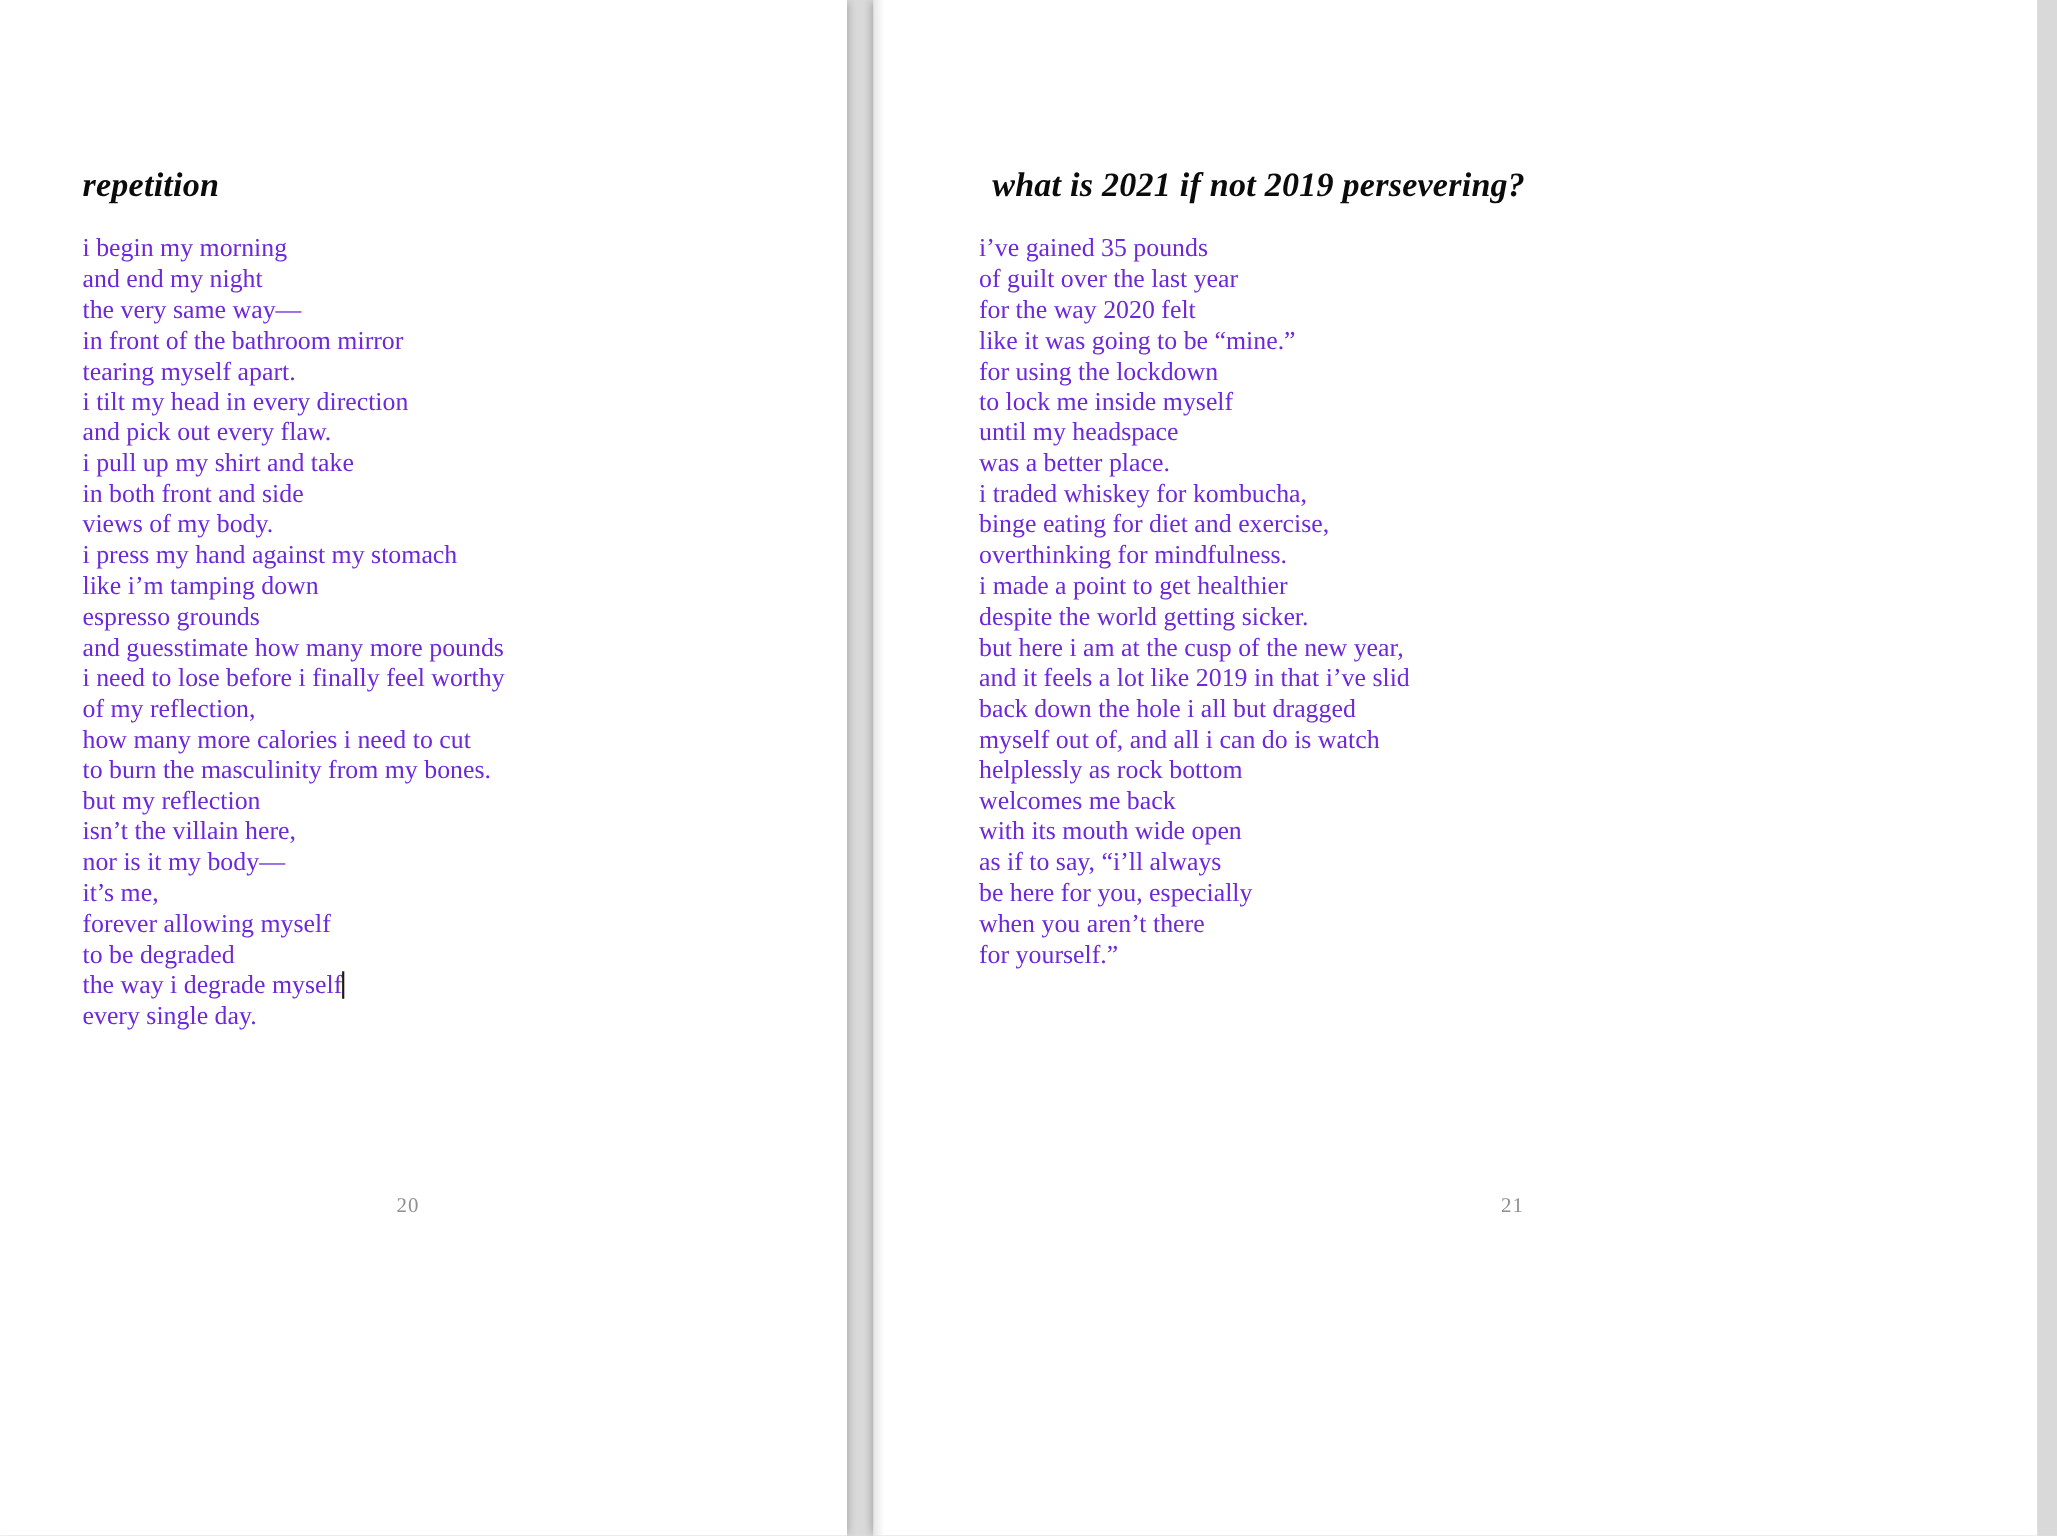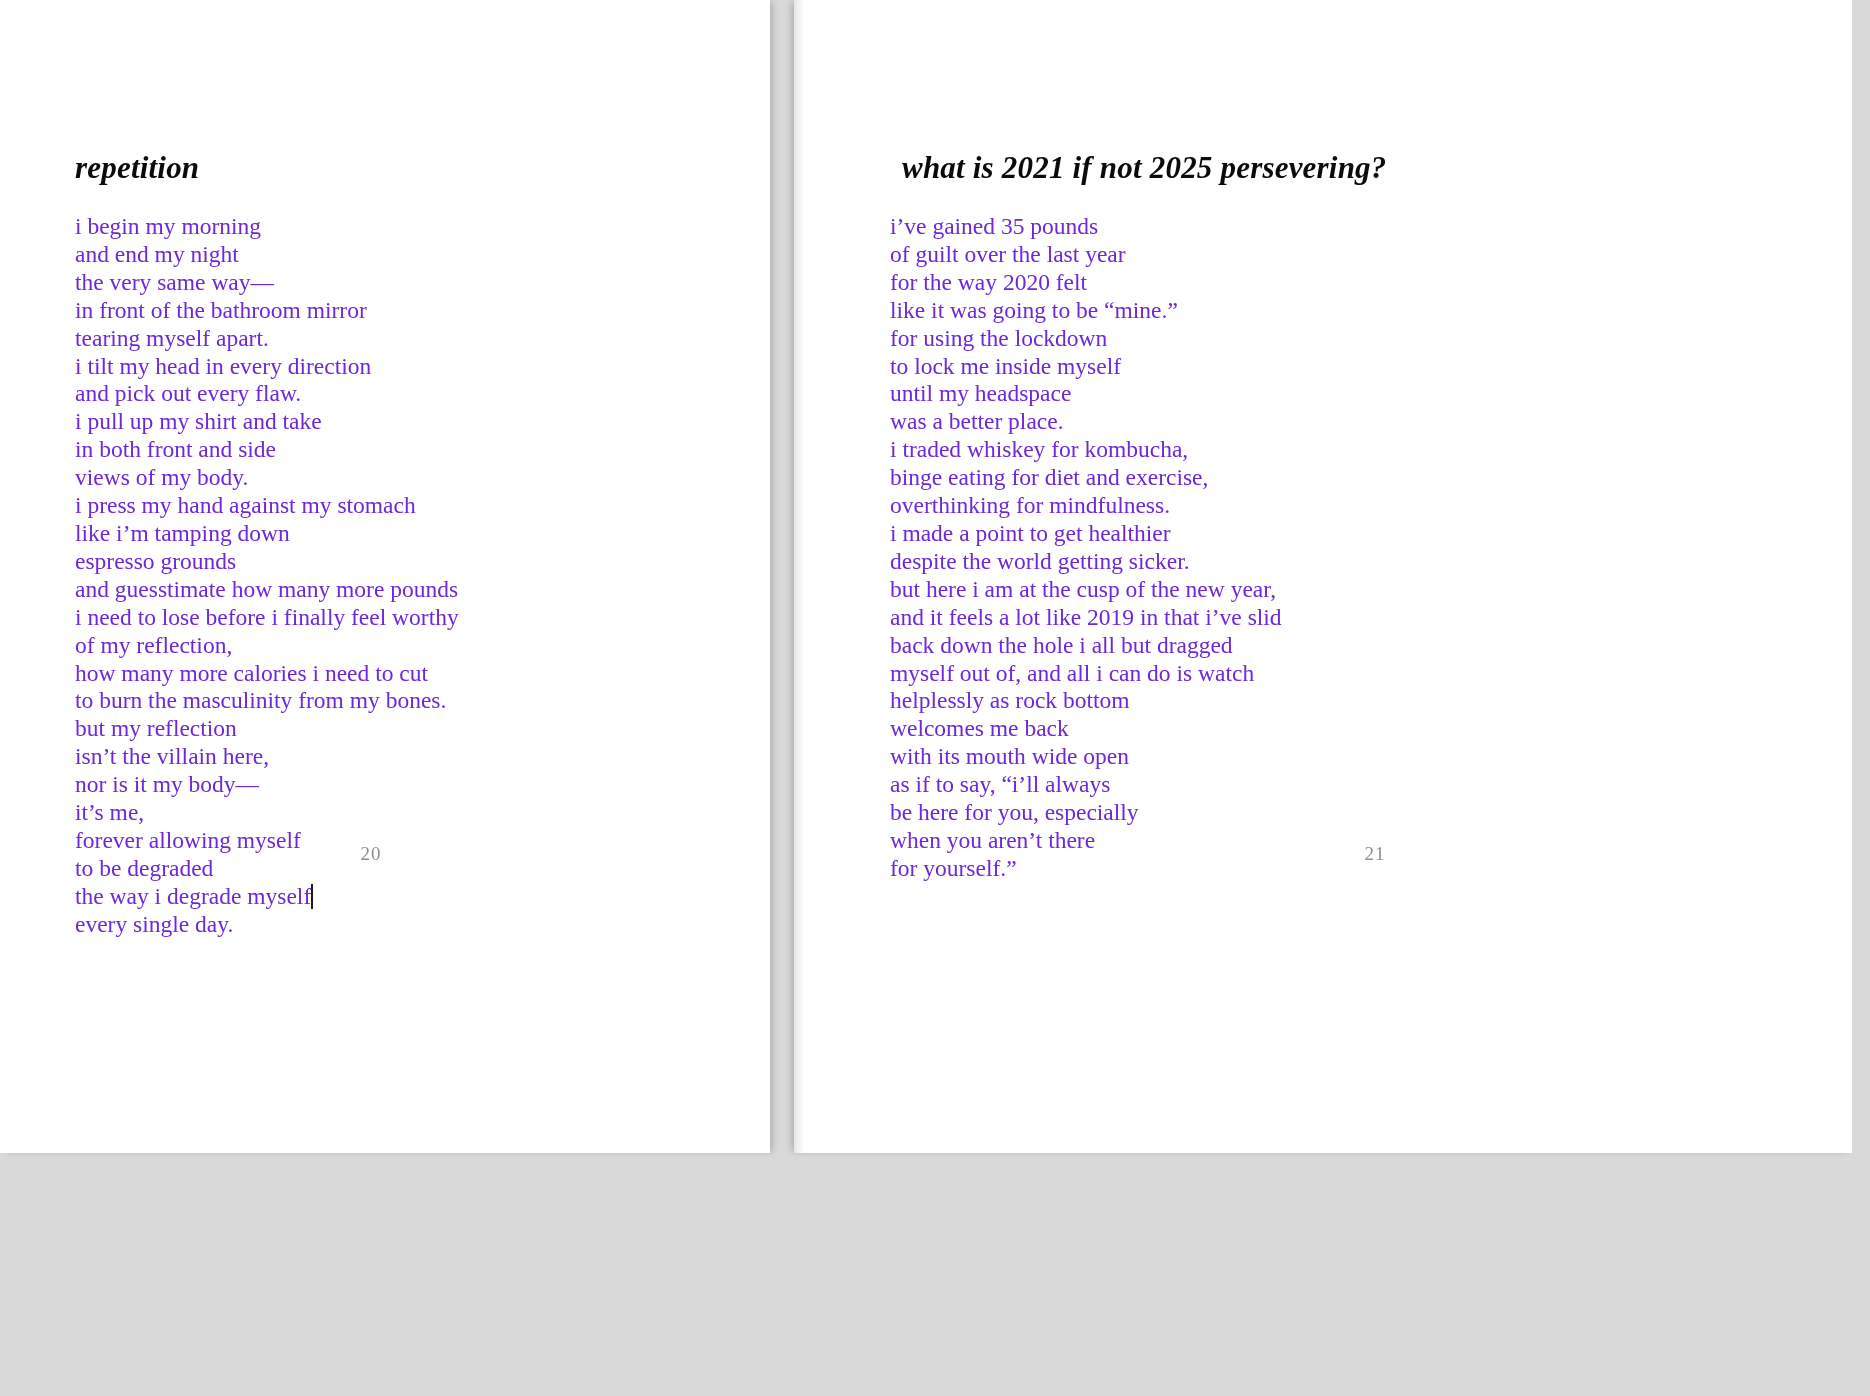--- a/index.html
+++ b/index.html
@@ -18,21 +18,21 @@
     width: 1870px;
     height: 1396px;
     background: #d9d9d9;
     display: flex;
     justify-content: flex-start;
     align-items: flex-start;
   }
   .page {
     position: relative;
     background: #ffffff;
-    height: 1153px;
+    height: 1396px;
     box-sizing: border-box;
     overflow: hidden;
   }
   .page-left {
     width: 770px;
     margin-left: 0px;
     box-shadow: 4px 0 7px -2px rgba(0,0,0,0.22);
   }
   .gutter {
     width: 24px;
@@ -128,21 +128,21 @@
 
       <div class="page-number pn-left">20</div>
     </div>
   </div>
 
   <div class="gutter"></div>
 
   <div class="page page-right">
     <div class="edge-strip"></div>
     <div class="page-inner-right">
-      <div class="poem-title title-right">what is 2021 if not 2025 persevering?</div>
+      <div class="poem-title title-right">what is 2021 if not 2019 persevering?</div>
 
       <div class="poem-body body-right"><div class="poem-line"><span>i’ve gained 35 pounds</span></div><div class="poem-line"><span>of guilt over the last year</span></div><div class="poem-line"><span>for the way 2020 felt</span></div><div class="poem-line"><span>like it was going to be “mine.”</span></div><div class="poem-line"><span>for using the lockdown</span></div><div class="poem-line"><span>to lock me inside myself</span></div><div class="poem-line"><span>until my headspace</span></div><div class="poem-line"><span>was a better place.</span></div><div class="poem-line"><span>i traded whiskey for kombucha,</span></div><div class="poem-line"><span>binge eating for diet and exercise,</span></div><div class="poem-line"><span>overthinking for mindfulness.</span></div><div class="poem-line"><span>i made a point to get healthier</span></div><div class="poem-line"><span>despite the world getting sicker.</span></div><div class="poem-line"><span>but here i am at the cusp of the new year,</span></div><div class="poem-line"><span>and it feels a lot like 2019 in that i’ve slid</span></div><div class="poem-line"><span>back down the hole i all but dragged</span></div><div class="poem-line"><span>myself out of, and all i can do is watch</span></div><div class="poem-line"><span>helplessly as rock bottom</span></div><div class="poem-line"><span>welcomes me back</span></div><div class="poem-line"><span>with its mouth wide open</span></div><div class="poem-line"><span>as if to say, “i’ll always</span></div><div class="poem-line"><span>be here for you, especially</span></div><div class="poem-line"><span>when you aren’t there</span></div><div class="poem-line"><span>for yourself.”</span></div></div>
 
       <div class="page-number pn-right">21</div>
     </div>
   </div>
 
 </div>
 
 </body></html>

